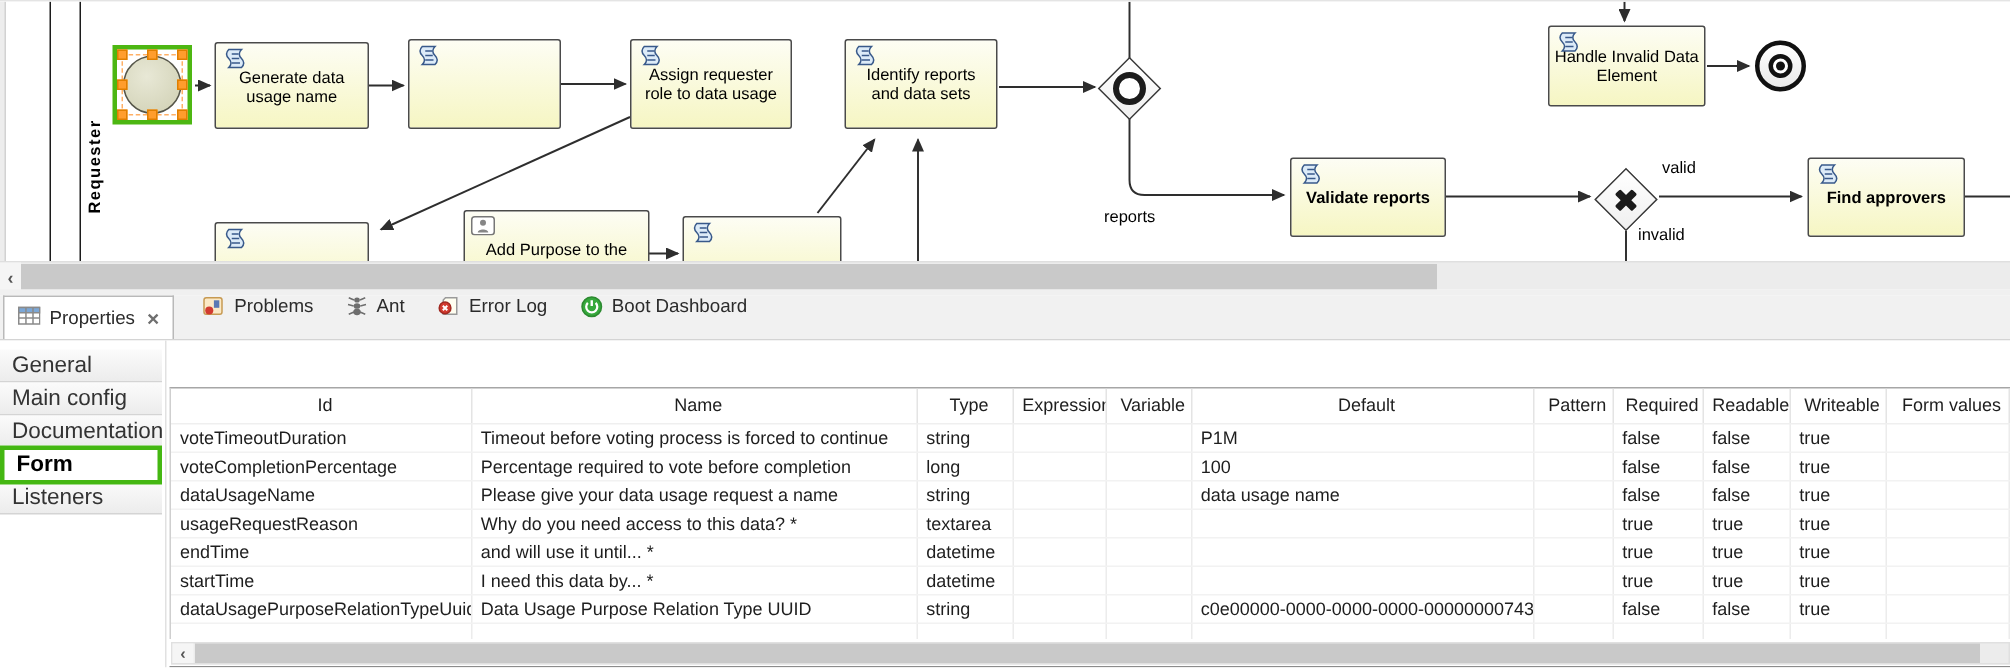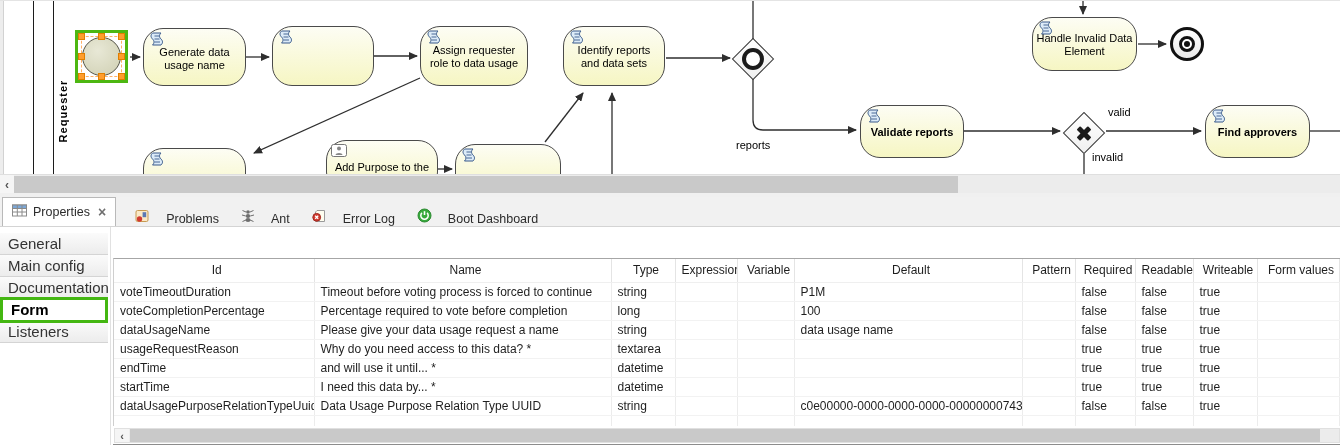--- a/index.html
+++ b/index.html
@@ -10,21 +10,21 @@
   #diagram { position:absolute; left:0; top:0; width:1340px; height:173px; background:#fff; overflow:hidden; }
   .left-strip { position:absolute; left:0; top:0; width:4px; height:173px; background:#ededed; border-right:1px solid #d2d2d2; }
   .pool-line { position:absolute; top:0; width:1px; height:173px; background:#1c1c1c; }
   .lane-label { position:absolute; left:54px; top:50px; width:18px; height:120px; display:flex; align-items:center; justify-content:center; }
   .lane-label span { transform:rotate(-90deg); white-space:nowrap; font-size:11px; font-weight:bold; color:#000; letter-spacing:1px; }
 
   svg.connectors { position:absolute; left:0; top:0; z-index:1; }
   .flow { stroke:#2e2e2e; stroke-width:1.3; fill:none; }
 
   .task { position:absolute; z-index:2; background:linear-gradient(#fdfdf4 0%, #f6f6c3 100%);
-          border:1.5px solid #4a4a4a; border-radius:20px; font-size:11px; line-height:13px;
+          border:1.5px solid #4a4a4a; border-radius:2px; font-size:11px; line-height:13px;
           color:#000; text-align:center; }
   .task-icon { position:absolute; left:4px; top:3px; }
   .task-label { padding:17px 3px 0 3px; }
   .task-label.one-line { padding-top:20px;font-weight:bold; }
 
   .start-sel { position:absolute; left:75px; top:29px; width:53px; height:53px; z-index:3;
                border:3px solid #4db712; background:transparent; }
   .sel-dash { position:absolute; left:3px; top:3px; right:3px; bottom:3px; border:1px dashed #ffb066; }
   .handle { position:absolute; width:7px; height:7px; background:#ff9d2d; border:1px solid #e07f00; z-index:4; }
   .h-tl{left:0;top:0;} .h-t{left:calc(50% - 4px);top:0;} .h-tr{right:0;top:0;}
@@ -57,21 +57,21 @@
   .hscroll-top .sb-thumb { position:absolute; left:14px; top:1px; width:944px; height:17px; background:#c9c9c9; }
 
   .sash { position:absolute; left:0; top:192px; width:1340px; height:4px; background:#f0f0f0; }
 
   
   .tabbar { position:absolute; left:0; top:196px; width:1340px; height:30px; background:#f1f1f1;
             border-bottom:1px solid #d4d4d4; display:flex; align-items:stretch; font-size:12.5px; color:#2b2b2b; }
   .tab-active { display:flex; align-items:center; gap:6px; padding:0 9px; background:#fff;
                 border:1px solid #b9b9b9; border-bottom:none; margin-left:2px; }
   .tab-close { color:#6f6f6f; font-size:14px; font-weight:bold; line-height:1; padding-left:2px; cursor:default; }
-  .tab-plain { display:flex; align-items:flex-end; gap:16px; padding:0 11px; }
+  .tab-plain { display:flex; align-items:flex-start; gap:6px; padding:0 11px; }
   .tab-group-sep { width:8px; }
 
   
   .content { position:absolute; left:0; top:226px; width:1340px; height:219px; background:#fff; }
   .side-sep { position:absolute; left:110px; top:0; width:1px; height:219px; background:#e1e1e1; }
   .sidebar { position:absolute; left:0; top:6px; width:108px; }
   .side-item { height:22px; line-height:21px; padding-left:8px; font-size:15px; color:#333;
                background:linear-gradient(#fbfbfb,#ececec); border-bottom:1px solid #d4d4d4; }
   .side-item.selected { background:#fff; font-weight:bold; color:#000;
                         border:3px solid #44b712; height:26px; line-height:20px; margin:-2px 0; position:relative; z-index:2; }
@@ -184,21 +184,21 @@
 
     <div class="task" style="left:143px;top:147px;width:103px;height:50px;">
       <span class="task-icon">
         <svg width="16" height="14" viewBox="0 0 16 14">
             <path d="M4.5 1 H13 C11 3 11 5 13 7 C15 9 15 11 13 13 H4.5 C6.5 11 6.5 9 4.5 7 C2.5 5 2.5 3 4.5 1 Z" fill="#dcebf8" stroke="#38598a"></path>
             <path d="M6.5 4 H11 M6.5 7 H11.5 M6.5 10 H12" stroke="#38598a" stroke-width="0.9"></path>
           </svg>
       </span>
     </div>
 
-    <div class="task" style="left:326px;top:139px;width:112px;height:52px;">
+    <div class="task" style="left:309px;top:139px;width:124px;height:52px;">
       <span class="task-icon">
         <svg width="16" height="13" viewBox="0 0 16 13">
             <rect x="0.5" y="0.5" width="15" height="12" rx="2" fill="#fff" stroke="#777"></rect>
             <circle cx="8" cy="4.5" r="2" fill="#868686"></circle>
             <path d="M4.5 11 C4.5 8.3 11.5 8.3 11.5 11 Z" fill="#868686"></path>
           </svg>
       </span>
       <div class="task-label" style="padding-top:20px;">Add Purpose to the</div>
     </div>
 

